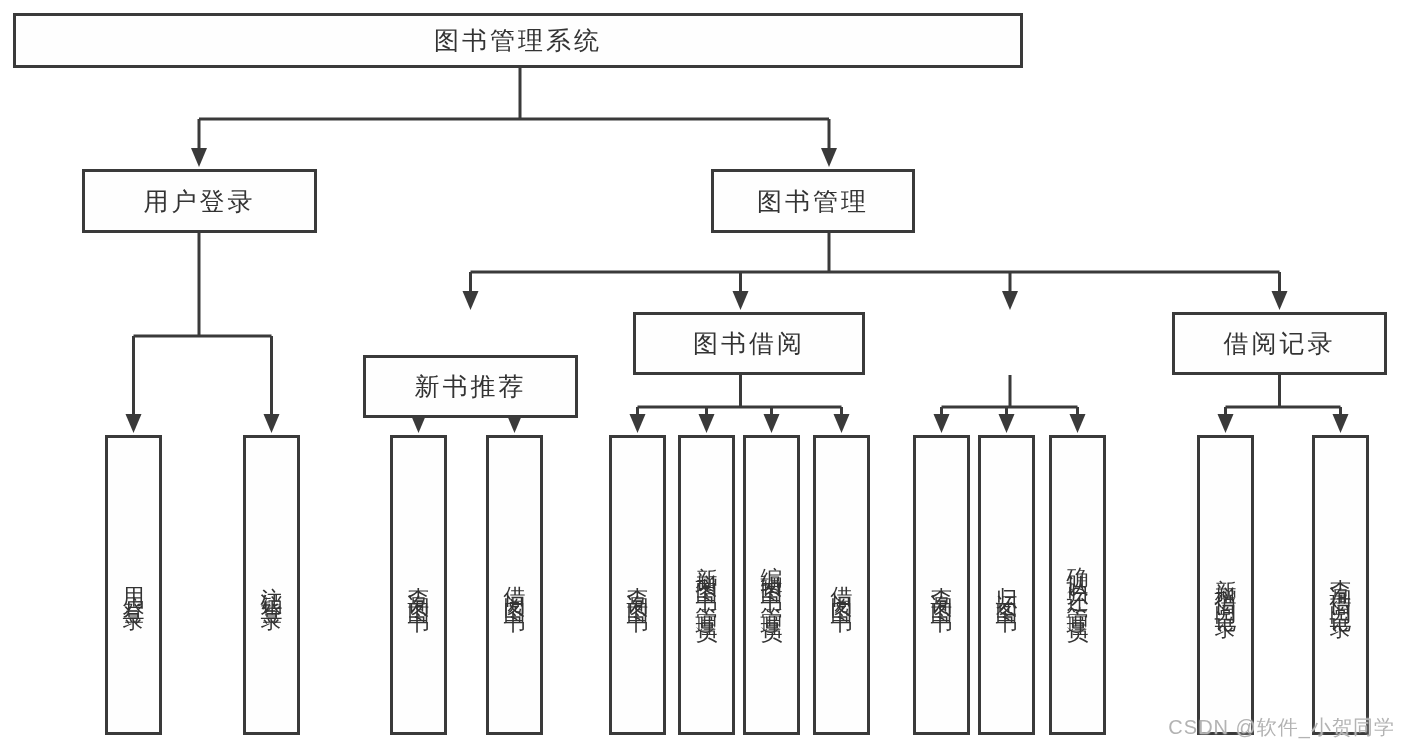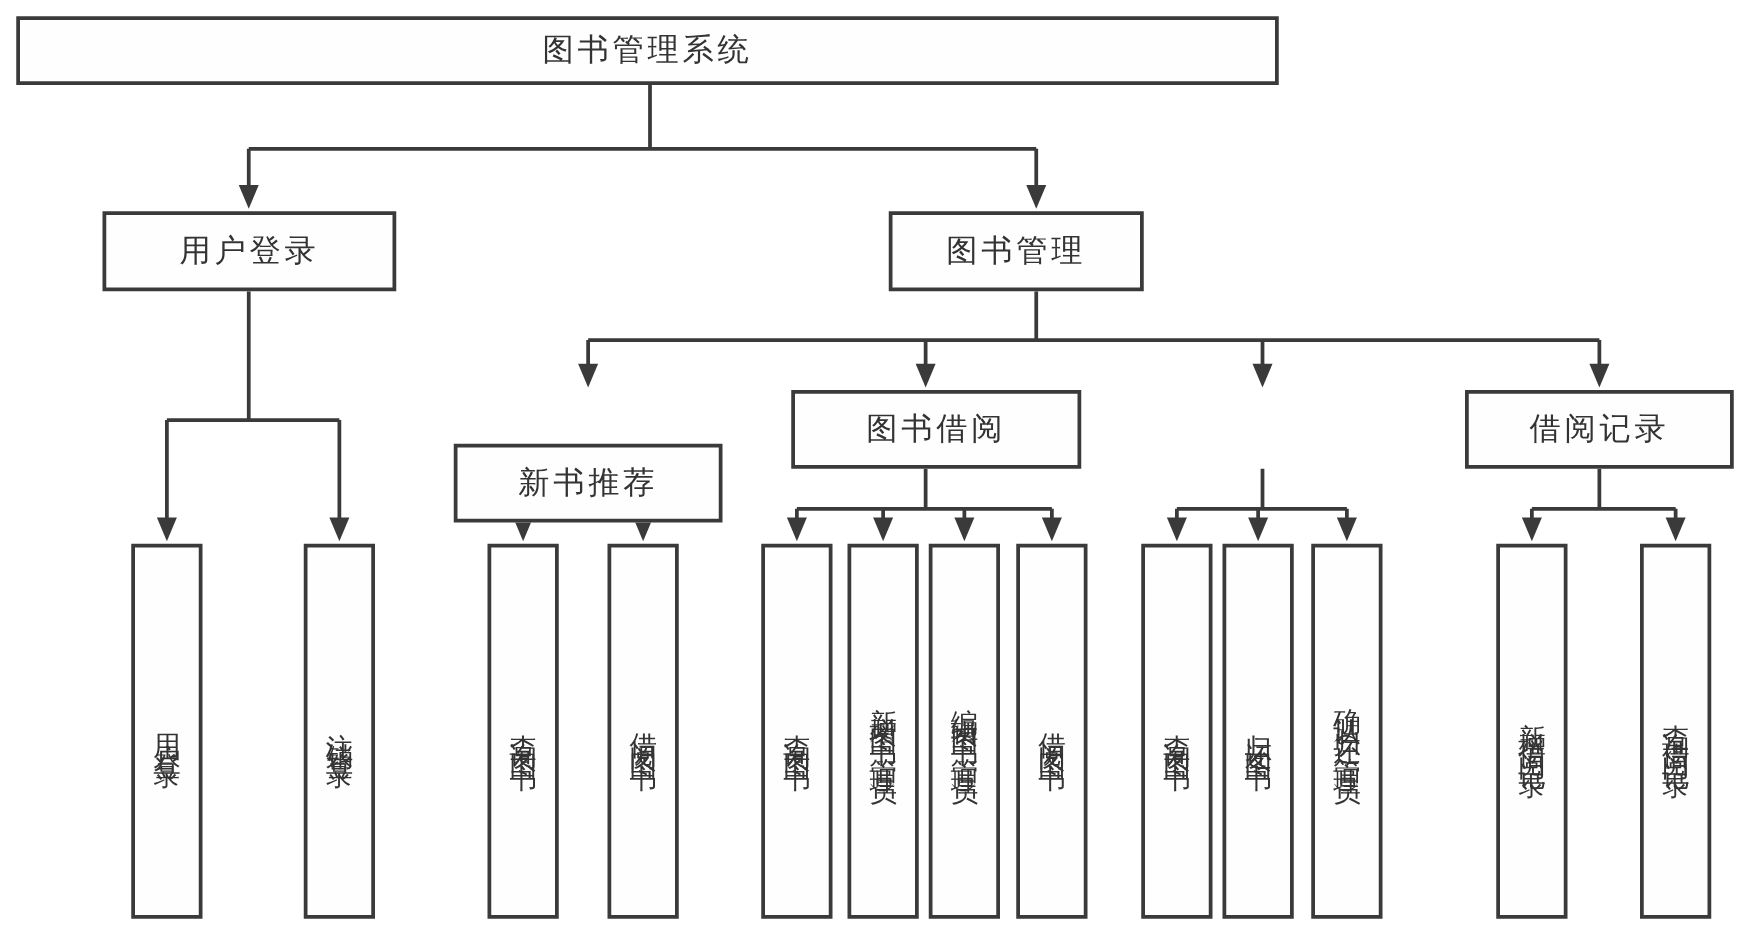--- a/index.html
+++ b/index.html
@@ -133,14 +133,15 @@
   <div class="node leaf leaf-7">编辑图书（管理员）</div>
   <div class="node leaf leaf-8">借阅图书</div>
 
   <div class="node leaf leaf-9">查询图书</div>
   <div class="node leaf leaf-10">归还图书</div>
   <div class="node leaf leaf-11">确认归还（管理员）</div>
 
   <div class="node leaf leaf-12">新增借阅记录</div>
   <div class="node leaf leaf-13">查询借阅记录</div>
 
+  <div class="watermark">CSDN @软件_小贺同学</div>
 
 </div>
 
 </body></html>

